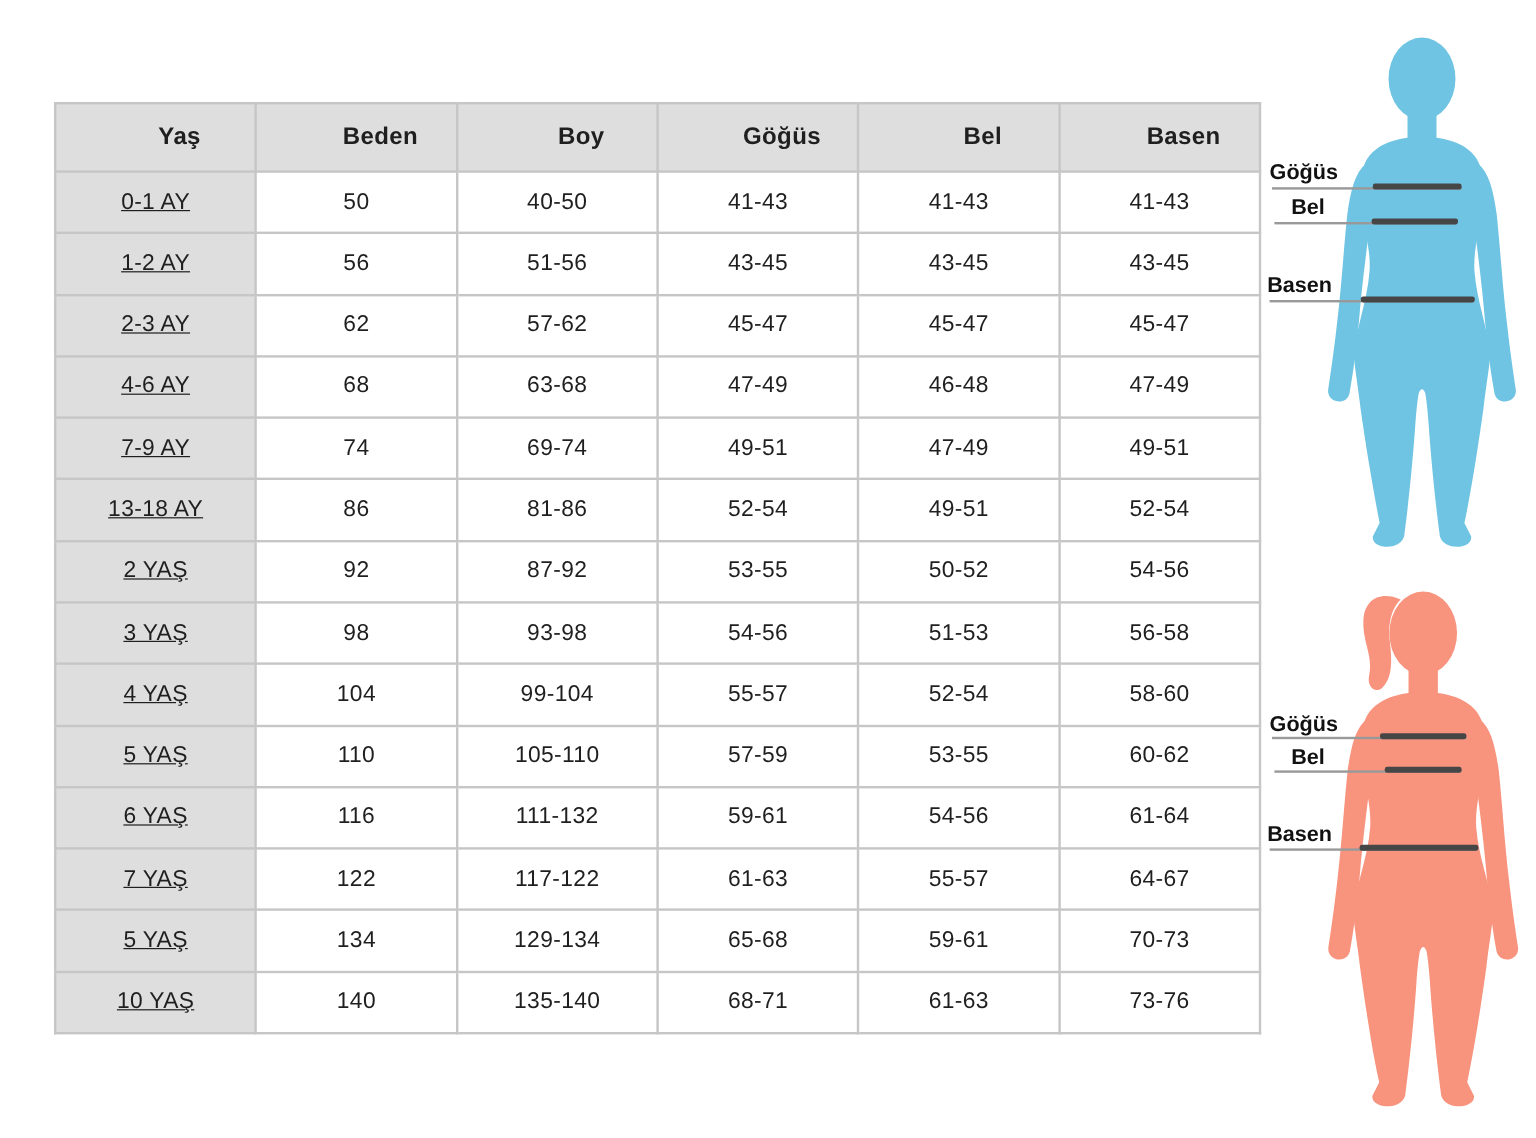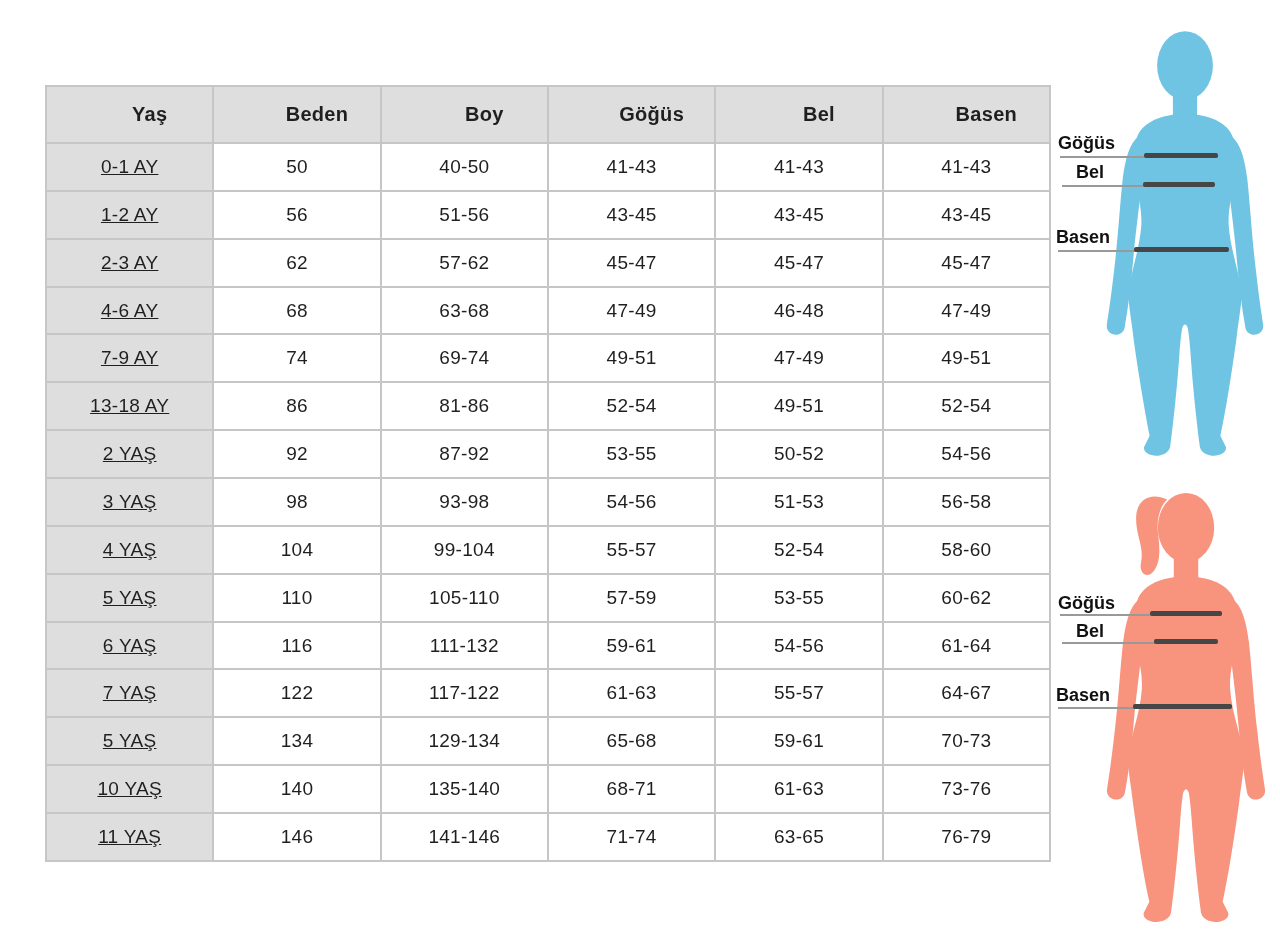--- a/index.html
+++ b/index.html
@@ -169,28 +169,20 @@
         <td>59-61</td>
         <td>70-73</td>
       </tr>
       <tr>
         <td class="rowhead">10 YAŞ</td>
         <td>140</td>
         <td>135-140</td>
         <td>68-71</td>
         <td>61-63</td>
         <td>73-76</td>
-      </tr>
-      <tr>
-        <td class="rowhead">11 YAŞ</td>
-        <td>146</td>
-        <td>141-146</td>
-        <td>71-74</td>
-        <td>63-65</td>
-        <td>76-79</td>
       </tr>
     </tbody>
 </table>
 
 <div class="figure fig-child" style="left:1048px;top:22px;height:450px;">
   <svg style="left:44px;top:0;width:186px;height:450px;" viewBox="0 0 200 470" aria-hidden="true">
     <g fill="currentColor">
       <ellipse cx="100" cy="40" rx="30" ry="37"></ellipse>
       <rect x="87" y="66" width="26" height="34"></rect>
       <path d="M 100,92

